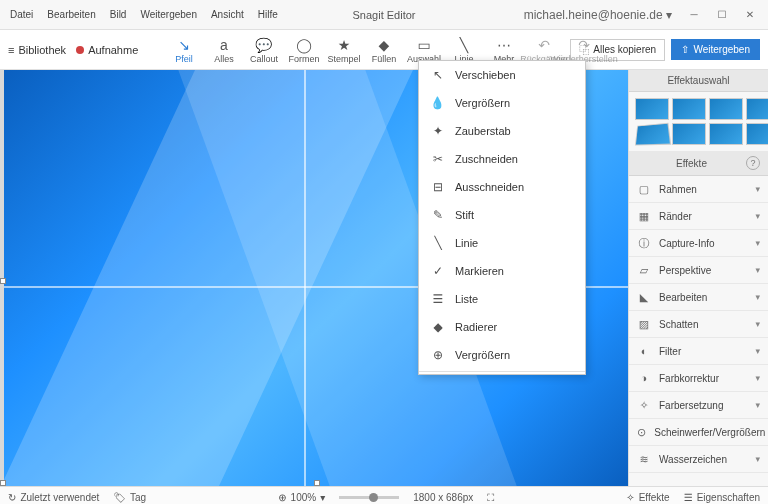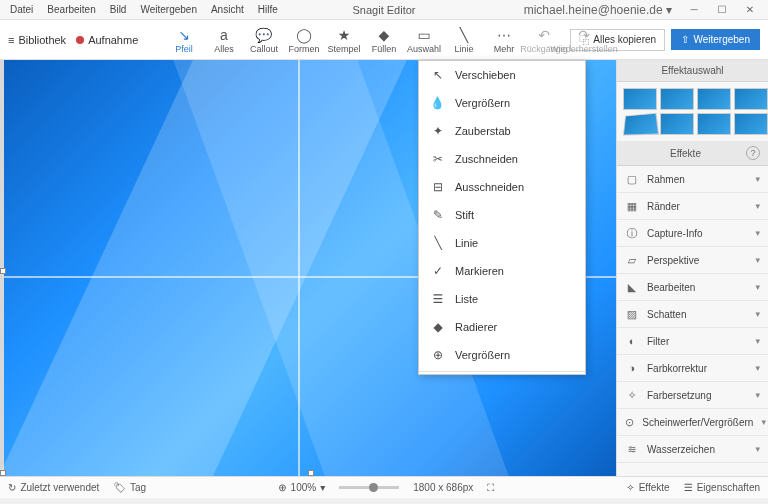--- a/index.html
+++ b/index.html
@@ -1,18 +1,18 @@
 <!DOCTYPE html>
 <html><head>
 <meta charset="utf-8">
 <style>
 * { margin: 0; padding: 0; box-sizing: border-box; font-family: "Segoe UI", Tahoma, sans-serif; }
 body { width: 768px; height: 504px; background: #f0f0f0; overflow: hidden; font-size: 11px; color: #333; }
 
-.titlebar { height: 20px; background: #f7f7f7; display: flex; align-items: center; padding: 0 4px; border-bottom: 1px solid #e0e0e0; position: relative; }
+.titlebar { height: 30px; background: #f7f7f7; display: flex; align-items: center; padding: 0 4px; border-bottom: 1px solid #e0e0e0; position: relative; }
 .menubar { display: flex; gap: 2px; }
 .menubar span { padding: 2px 6px; cursor: default; font-size: 10px; color: #444; }
 .app-title { position: absolute; left: 50%; transform: translateX(-50%); font-size: 11px; color: #555; }
 .window-ctrls { margin-left: auto; display: flex; align-items: center; gap: 0; }
 .user-email { font-size: 12px; color: #666; margin-right: 8px; }
 .wc-btn { width: 28px; height: 20px; display: flex; align-items: center; justify-content: center; font-size: 10px; color: #666; }
 
 .secondbar { height: 40px; background: #fff; display: flex; align-items: center; padding: 0 8px; border-bottom: 1px solid #e0e0e0; position: relative; }
 .lib-rec { display: flex; align-items: center; gap: 10px; font-size: 11px; }
 .lib-item { display: flex; align-items: center; gap: 4px; }
@@ -33,21 +33,21 @@
 .light-ray { position: absolute; background: rgba(255,255,255,0.2); }
 .ray1 { left: 15%; top: 0; width: 35%; height: 100%; transform: skewX(-25deg); }
 .ray2 { left: 40%; top: 0; width: 30%; height: 100%; transform: skewX(20deg); background: rgba(255,255,255,0.15); }
 .handle { position:absolute; width:6px;height:6px;background:#fff;border:1px solid #888; }
 
 .dropdown-menu { position: absolute; left: 418px; top: 60px; width: 168px; background: #fff; border: 1px solid #c8c8c8; box-shadow: 2px 2px 8px rgba(0,0,0,0.2); z-index: 100; }
 .dd-item { display: flex; align-items: center; gap: 10px; padding: 7px 12px; font-size: 11px; color: #333; }
 .dd-sep { height: 1px; background: #e0e0e0; margin: 2px 0; }
 .dd-icon { width: 14px; height: 14px; display: flex; align-items: center; justify-content: center; font-size: 12px; color: #555; }
 
-.sidebar { width: 152px; background: #f7f7f7; border-left: 1px solid #ddd; display: flex; flex-direction: column; overflow-y: auto; }
+.sidebar { width: 140px; background: #f7f7f7; border-left: 1px solid #ddd; display: flex; flex-direction: column; overflow-y: auto; }
 .panel-header { padding: 5px 8px; background: #e8e8e8; font-size: 10px; color: #555; text-align: center; border-bottom: 1px solid #d5d5d5; }
 .effect-thumbs { display: grid; grid-template-columns: repeat(4, 1fr); gap: 3px; padding: 6px; }
 .thumb { width: 34px; height: 22px; background: linear-gradient(135deg, #1a7fc4, #3aa5e8); border: 1px solid #ccc; }
 .thumb.skew { transform: perspective(50px) rotateX(20deg) rotateY(-10deg); }
 .effects-list { }
 .effect-row { display: flex; align-items: center; gap: 8px; padding: 6px 8px; border-bottom: 1px solid #e8e8e8; font-size: 10px; color: #444; }
 .effect-row .chev { margin-left: auto; color: #888; font-size: 9px; }
 .ef-icon { width: 14px; height: 14px; display: flex; align-items: center; justify-content: center; font-size: 11px; color: #666; }
 .help-badge { width:14px;height:14px;border-radius:50%;border:1px solid #aaa;display:flex;align-items:center;justify-content:center;font-size:9px;color:#777;margin-left:auto;}
 

